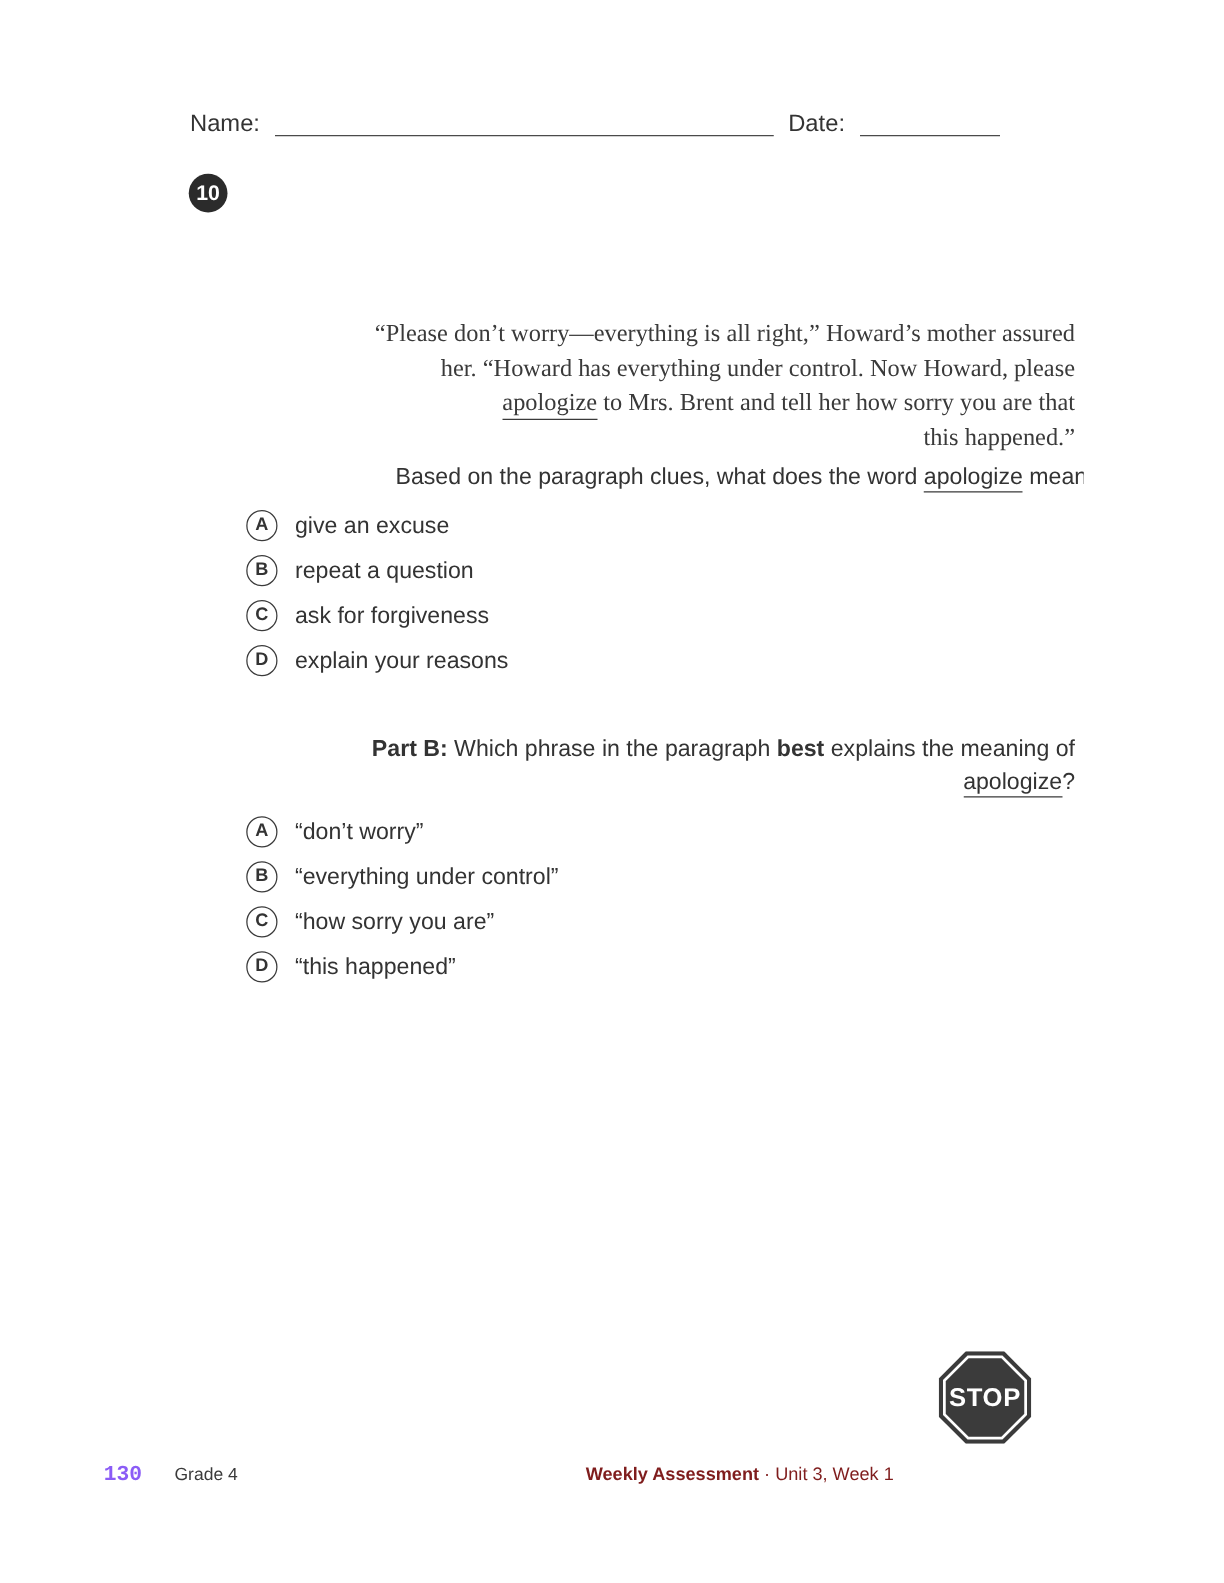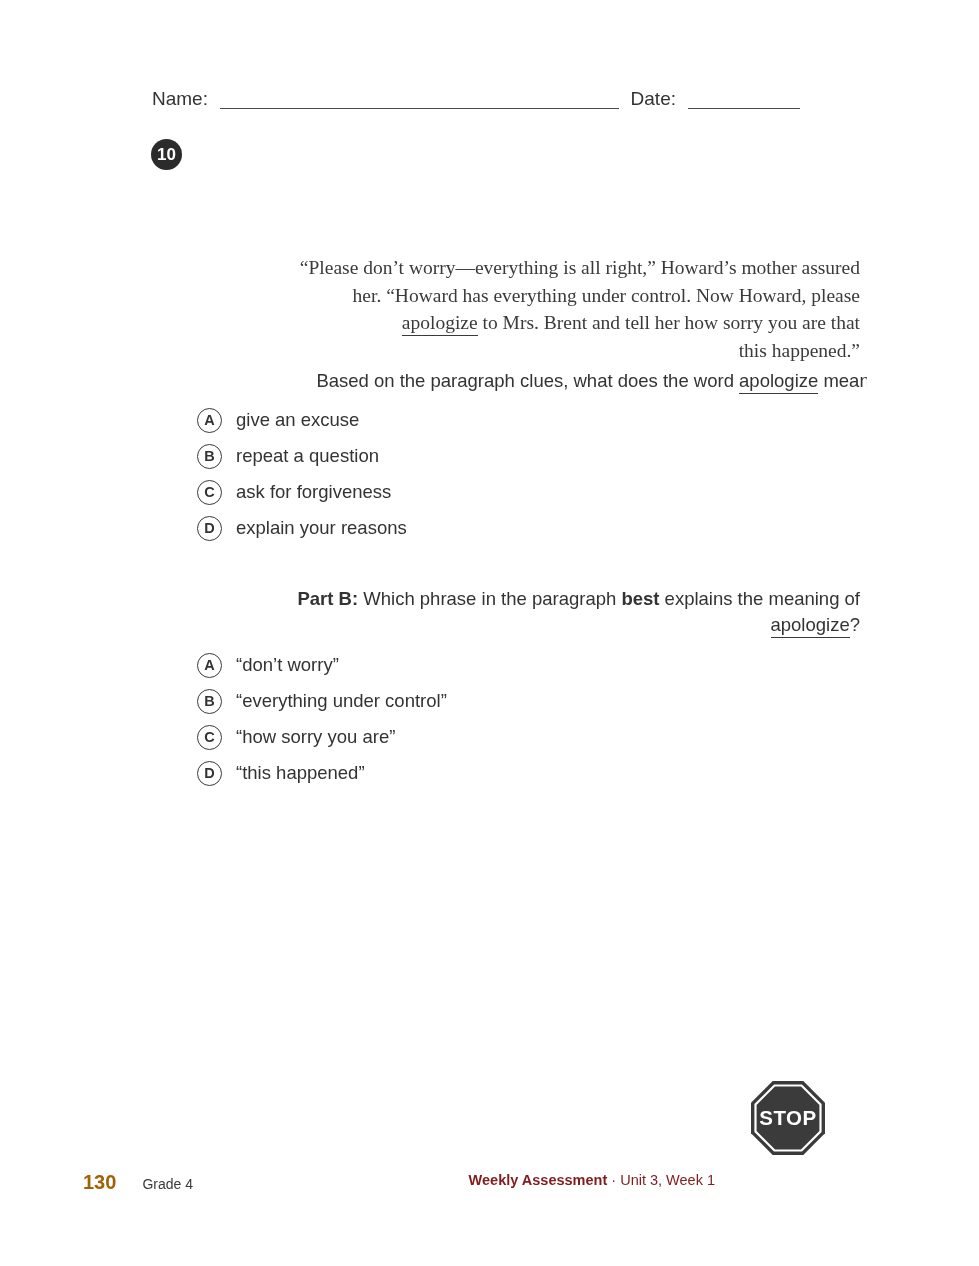--- a/index.html
+++ b/index.html
@@ -89,21 +89,21 @@
   }
 
   
   .stop-sign { position: absolute; left: 751px; top: 1081px; width: 74px; height: 74px; }
 
   
   .footer-left {
     position: absolute; left: 83px; top: 1171px;
     display: flex; align-items: baseline; gap: 26px;
   }
-  .page-num { font-weight: bold; font-size: 20px; color: #a16207; }
+  .page-num { font-weight: bold; font-size: 17px; color: #8b5cf6; font-family: Liberation Mono, monospace; }
   .grade { font-size: 14px; color: #3a3a3a; }
   .footer-right {
     position: absolute; right: 152px; top: 1172px;
     font-size: 14.5px; color: #7f1d1d; white-space: nowrap;
   }
 </style>
 </head>
 <body>
 
 <div class="page">

